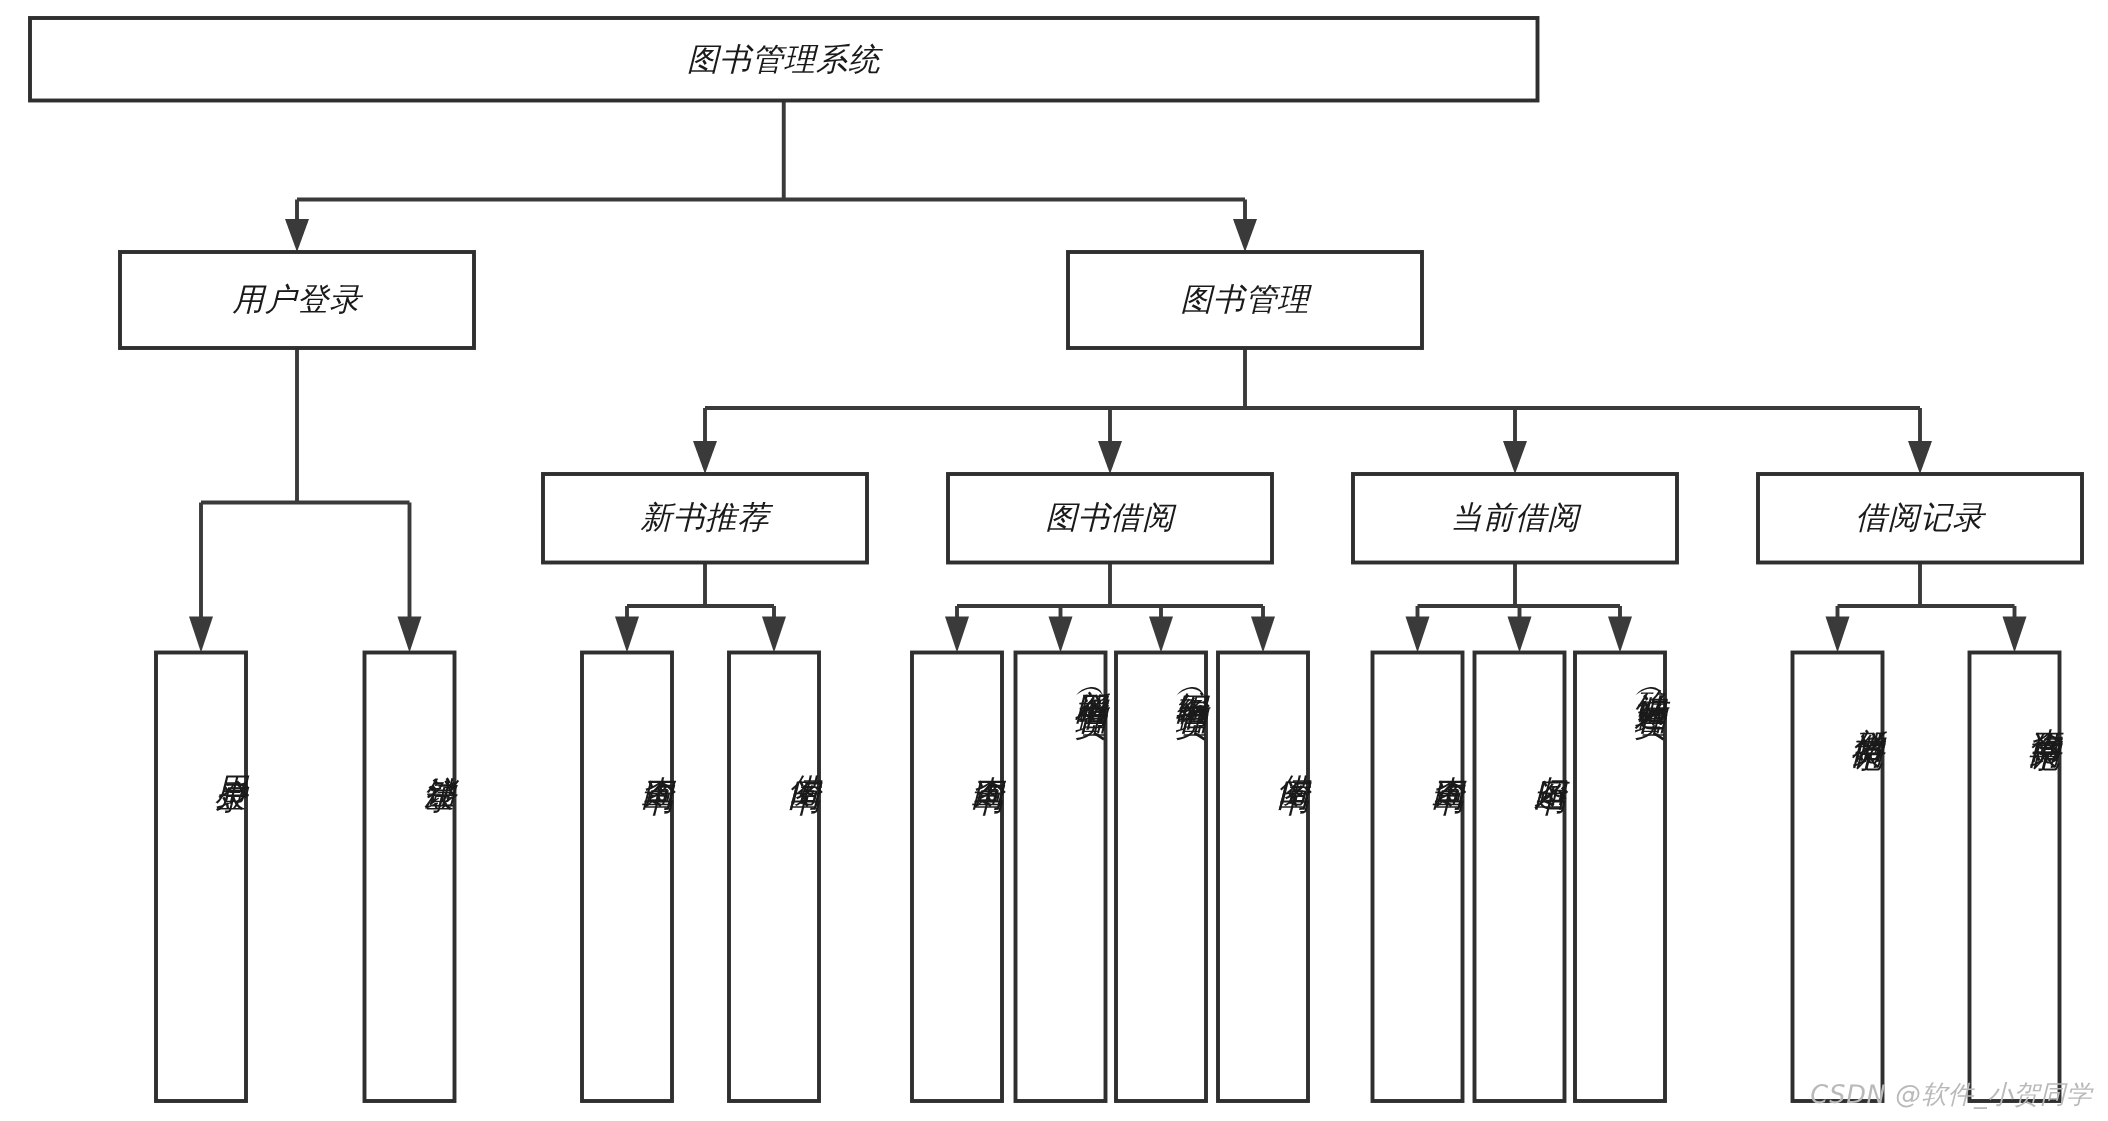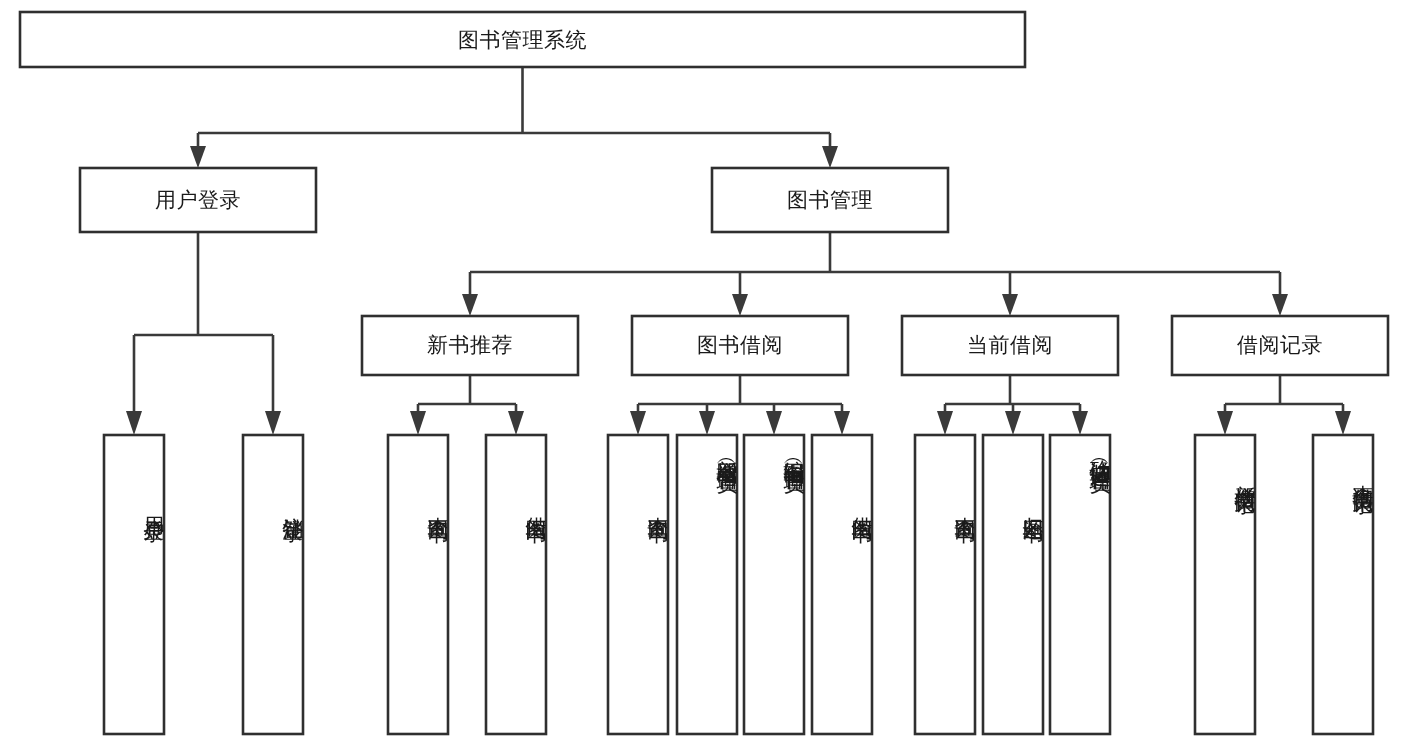--- a/index.html
+++ b/index.html
@@ -11,20 +11,21 @@
     width: 1405px;
     height: 747px;
     font-family: "DejaVu Sans", "Liberation Sans", sans-serif;
     overflow: hidden;
   }
   #diagram-root {
     position: relative;
     width: 1405px;
     height: 747px;
     background: #ffffff;
+    font-style: italic;
   }
   svg.canvas {
     position: absolute;
     left: 0;
     top: 0;
     width: 1405px;
     height: 747px;
     display: block;
   }
   .node-box {
@@ -209,14 +210,15 @@
   <div class="leaf-label" style="left:608px; top:500px; width:60px;">查询图书</div>
   <div class="leaf-label" style="left:677px; top:443px; width:60px;">新增图书（管理员）</div>
   <div class="leaf-label" style="left:744px; top:443px; width:60px;">编辑图书（管理员）</div>
   <div class="leaf-label" style="left:812px; top:500px; width:60px;">借阅图书</div>
   <div class="leaf-label" style="left:915px; top:500px; width:60px;">查询图书</div>
   <div class="leaf-label" style="left:983px; top:500px; width:60px;">归还图书</div>
   <div class="leaf-label" style="left:1050px; top:443px; width:60px;">确认归还（管理员）</div>
   <div class="leaf-label" style="left:1195px; top:468px; width:60px;">新增借阅记录</div>
   <div class="leaf-label" style="left:1313px; top:468px; width:60px;">查询借阅记录</div>
 
+  <div class="watermark">CSDN @软件_小贺同学</div>
 
 </div>
 
 </body></html>

